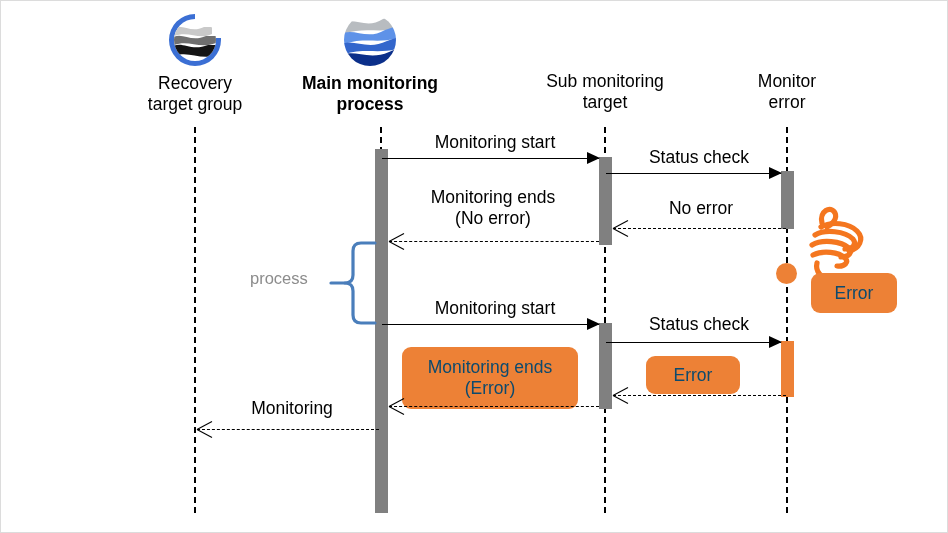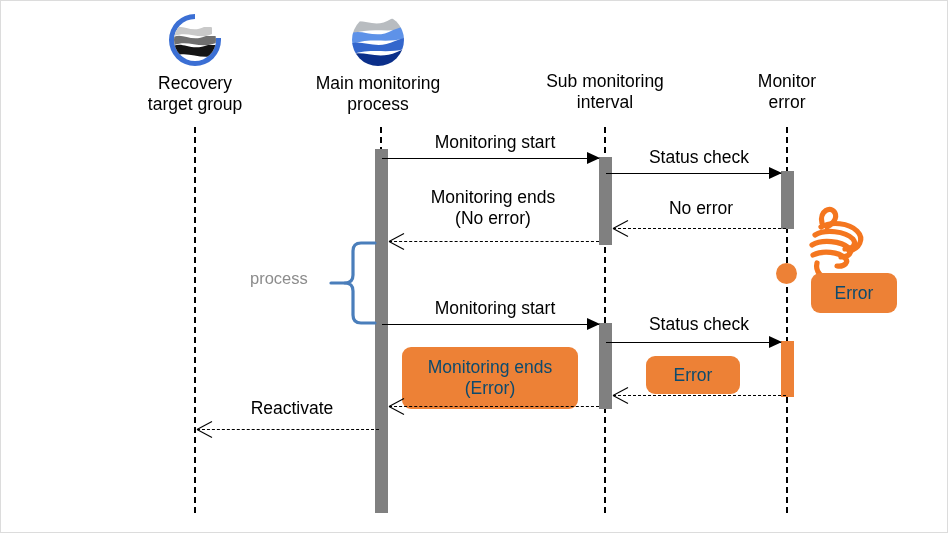--- a/index.html
+++ b/index.html
@@ -145,21 +145,21 @@
           <path d="M8 20 C18 13, 26 25, 40 18 L48 18 L48 25 C34 32, 24 20, 8 28 Z" fill="#c9c9c9"></path>
           <path d="M8 29 C18 22, 26 34, 42 27 L52 27 L52 34 C34 41, 24 29, 8 37 Z" fill="#6f6f6f"></path>
           <path d="M8 38 C18 31, 26 43, 44 36 L54 36 L54 46 C34 52, 24 40, 8 48 Z" fill="#141414"></path>
         </g>
       </svg>
     </div>
     <div class="ptitle">Recovery
 target group</div>
   </div>
 
-  <div class="participant" style="left:292px;top:8px;width:170px;">
+  <div class="participant" style="left:284px;top:8px;width:170px;font-weight:bold;">
     <div class="icon-wrap">
       <svg width="62" height="62" viewBox="0 0 62 62">
         <defs>
           <clipPath id="cpB">
               <circle cx="31" cy="31" r="26"></circle>
             </clipPath>
         </defs>
         <g clip-path="url(#cpB)">
           <rect x="0" y="0" width="62" height="62" fill="#ffffff"></rect>
           <path d="M-2 18 C12 4, 26 22, 44 10 L64 4 L64 16 C44 28, 24 14, -2 28 Z" fill="#b8bcc0"></path>
@@ -168,21 +168,21 @@
           <path d="M-2 49 C12 37, 28 53, 50 43 L64 37 L64 66 L-2 66 Z" fill="#0B2F8A"></path>
         </g>
       </svg>
     </div>
     <div class="ptitle">Main monitoring
 process</div>
   </div>
 
   <div class="participant" style="left:519px;top:70px;width:170px;">
     <div class="ptitle">Sub monitoring
-interval</div>
+target</div>
   </div>
 
   <div class="participant" style="left:716px;top:70px;width:140px;">
     <div class="ptitle">Monitor
 error</div>
   </div>
 
   <div class="lifeline" style="left:193px;top:126px;height:386px;"></div>
   <div class="lifeline" style="left:379px;top:126px;height:386px;"></div>
   <div class="lifeline" style="left:603px;top:126px;height:386px;"></div>
@@ -264,19 +264,19 @@
     <div class="head open-l"></div>
   </div>
 
   <div class="badge" style="left:401px;top:346px;width:176px;height:62px;">Monitoring ends
 (Error)</div>
   <div class="msg dashed" style="left:388px;top:405px;width:210px;">
     <div class="line"></div>
     <div class="head open-l"></div>
   </div>
 
-  <div class="msg-label" style="left:196px;top:397px;width:190px;">Reactivate</div>
+  <div class="msg-label" style="left:196px;top:397px;width:190px;">Monitoring</div>
   <div class="msg dashed" style="left:196px;top:428px;width:182px;">
     <div class="line"></div>
     <div class="head open-l"></div>
   </div>
 
 </div>
 
 </body></html>

